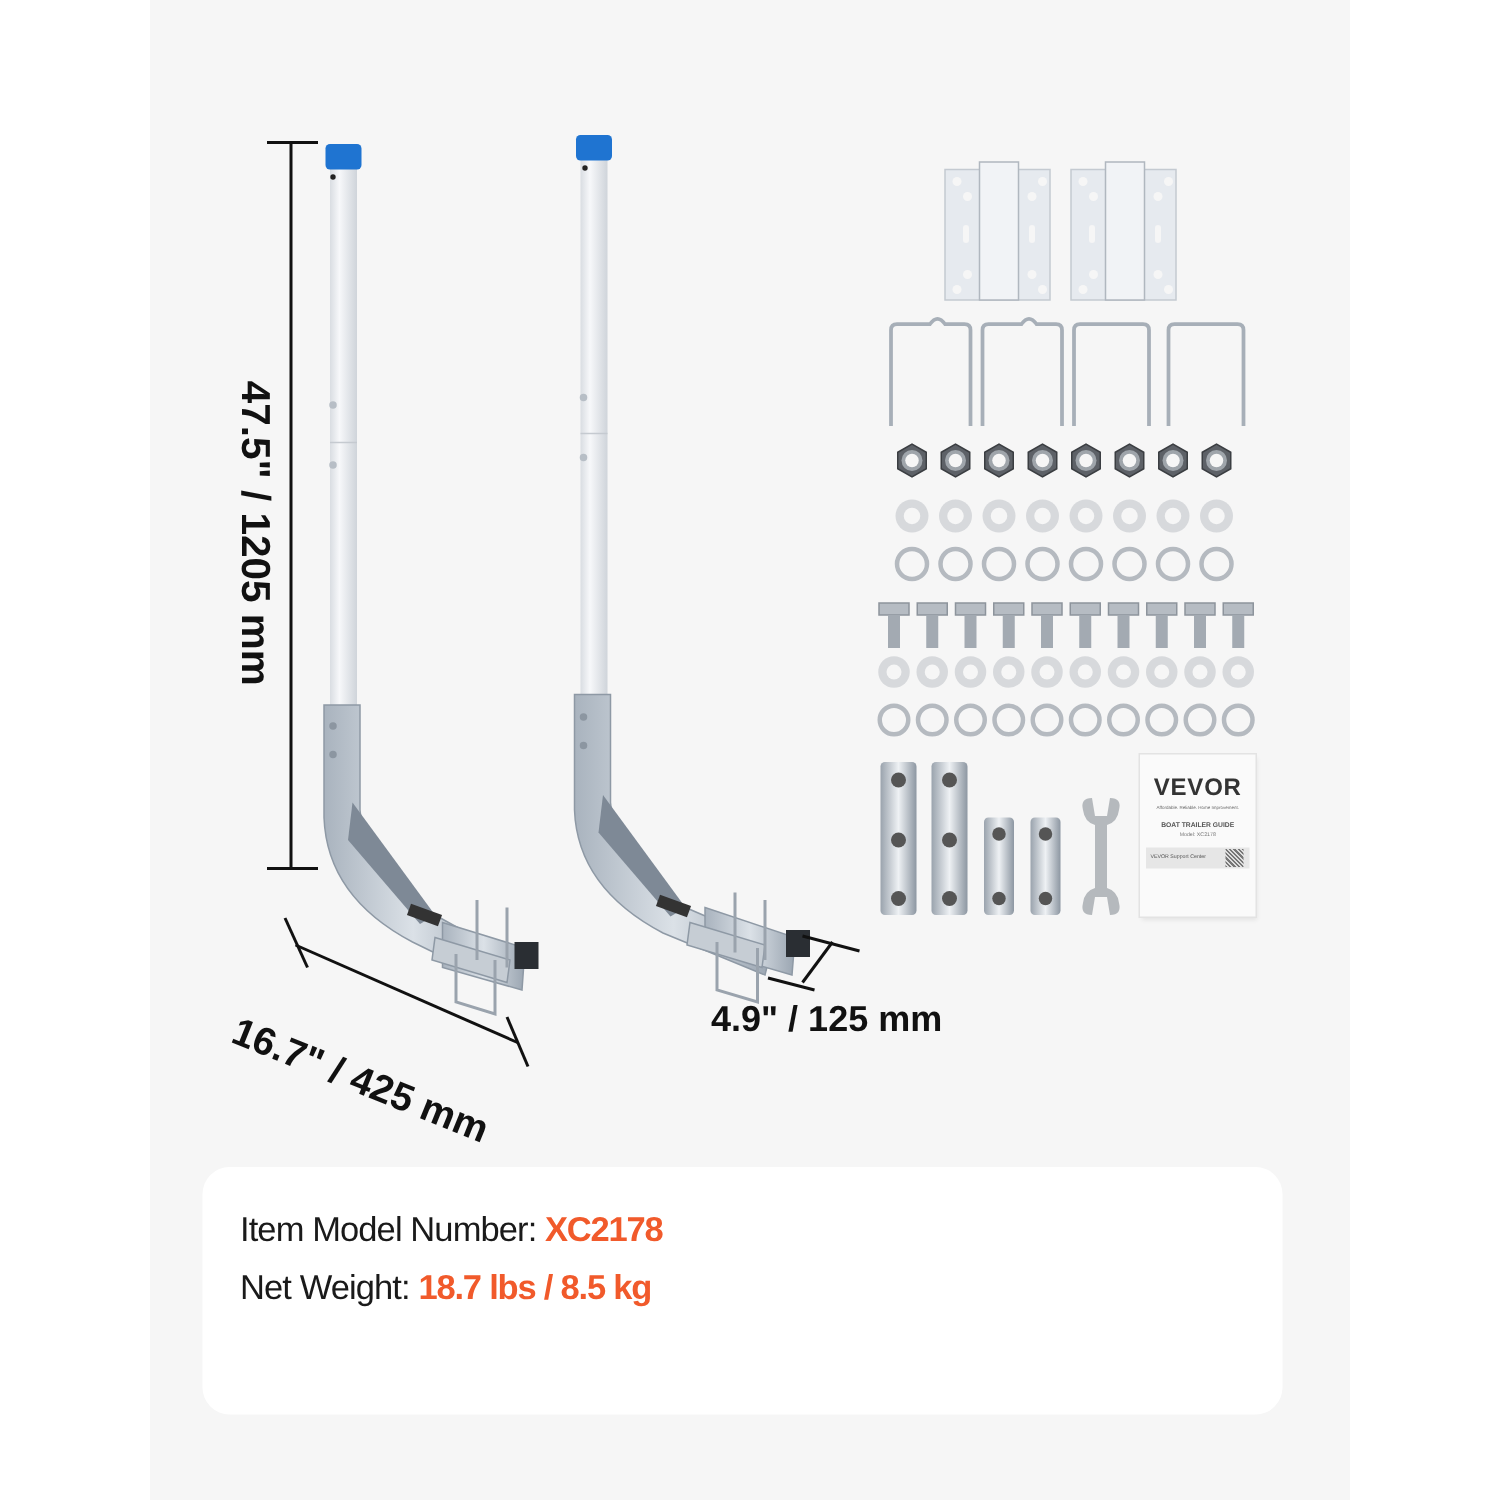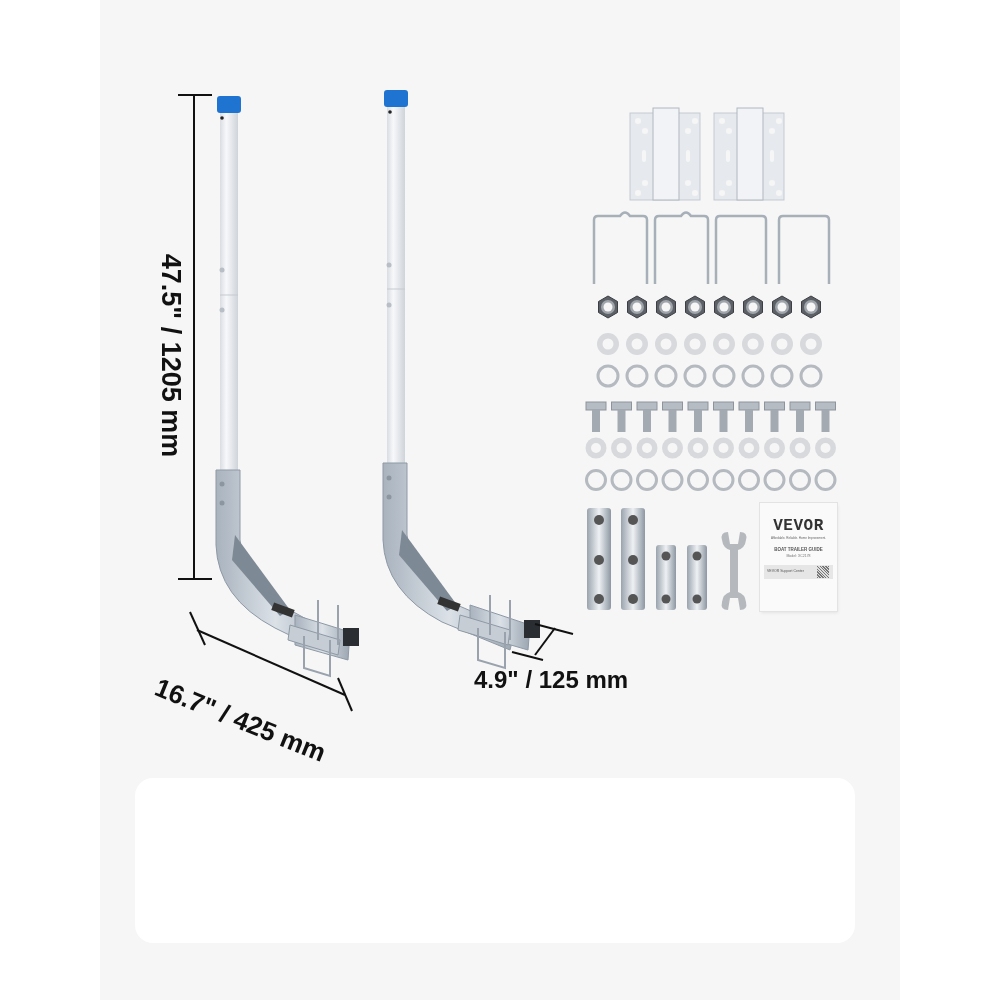--- a/index.html
+++ b/index.html
@@ -258,24 +258,30 @@
     <rect x="687" y="545" width="20" height="65" rx="3" fill="url(#barG)"></rect>
     <circle cx="697" cy="556" r="4.5" fill="#555"></circle>
       <circle cx="697" cy="599" r="4.5" fill="#555"></circle>
   </g>
   <g>
     <path d="M722 540 Q720 532 728 532 L730 544 L738 544 L740 532 Q748 532 746 540 Q745 548 738 550 L738 592 Q745 594 746 602 Q748 610 740 610 L738 598 L730 598 L728 610 Q720 610 722 602 Q723 594 730 592 L730 550 Q723 548 722 540 Z" fill="#b5b9bd"></path>
   </g>
 </svg>
 
 <div style="position:absolute;left:760px;top:503px;width:77px;height:108px;background:#fafafa;box-shadow:0 0 0 1px #e3e3e3, 1px 2px 3px rgba(0,0,0,.08);">
-  <div style="position:absolute;left:0;right:0;top:14px;text-align:center;font-weight:700;font-size:16px;color:#333;letter-spacing:0.5px;font-family:Liberation Mono, monospace;">VEVOR</div>
+  <div style="position:absolute;left:0;right:0;top:14px;text-align:center;font-weight:700;font-size:16px;color:#333;letter-spacing:0.5px;">VEVOR</div>
   <div style="position:absolute;left:4px;right:4px;top:33px;text-align:center;font-size:3px;color:#666;white-space:nowrap;overflow:hidden;">Affordable. Reliable. Home Improvement.</div>
   <div style="position:absolute;left:0;right:0;top:44px;text-align:center;font-size:4.5px;color:#555;font-weight:700;">BOAT TRAILER GUIDE</div>
   <div style="position:absolute;left:0;right:0;top:51px;text-align:center;font-size:3.5px;color:#777;">Model: XC2178</div>
   <div style="position:absolute;left:4px;right:4px;top:62px;height:14px;background:#e6e6e6;">
     <span style="position:absolute;left:3px;top:4px;font-size:3.5px;color:#555;white-space:nowrap;">VEVOR Support Center</span>
     <span style="position:absolute;right:4px;top:1px;width:12px;height:12px;background:repeating-linear-gradient(45deg,#777 0 1px,#ddd 1px 2px);"></span>
   </div>
 </div>
 
 <div class="info-card">
+  <div class="info-row" style="top:28px;">
+    <span>Item Model Number: </span><span class="val" style="color:#f15a2b;">XC2178</span>
+  </div>
+  <div class="info-row" style="top:67px;">
+    <span>Net Weight: </span><span class="val" style="color:#f15a2b;">18.7 lbs / 8.5 kg</span>
+  </div>
 </div>
 
 </body></html>

